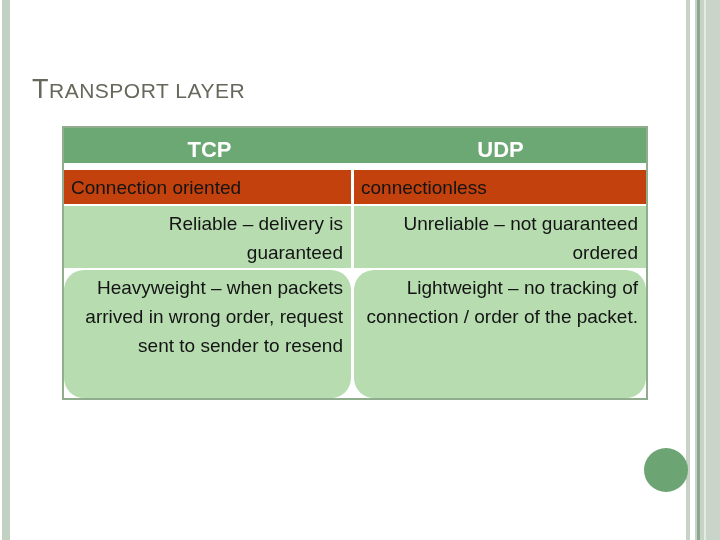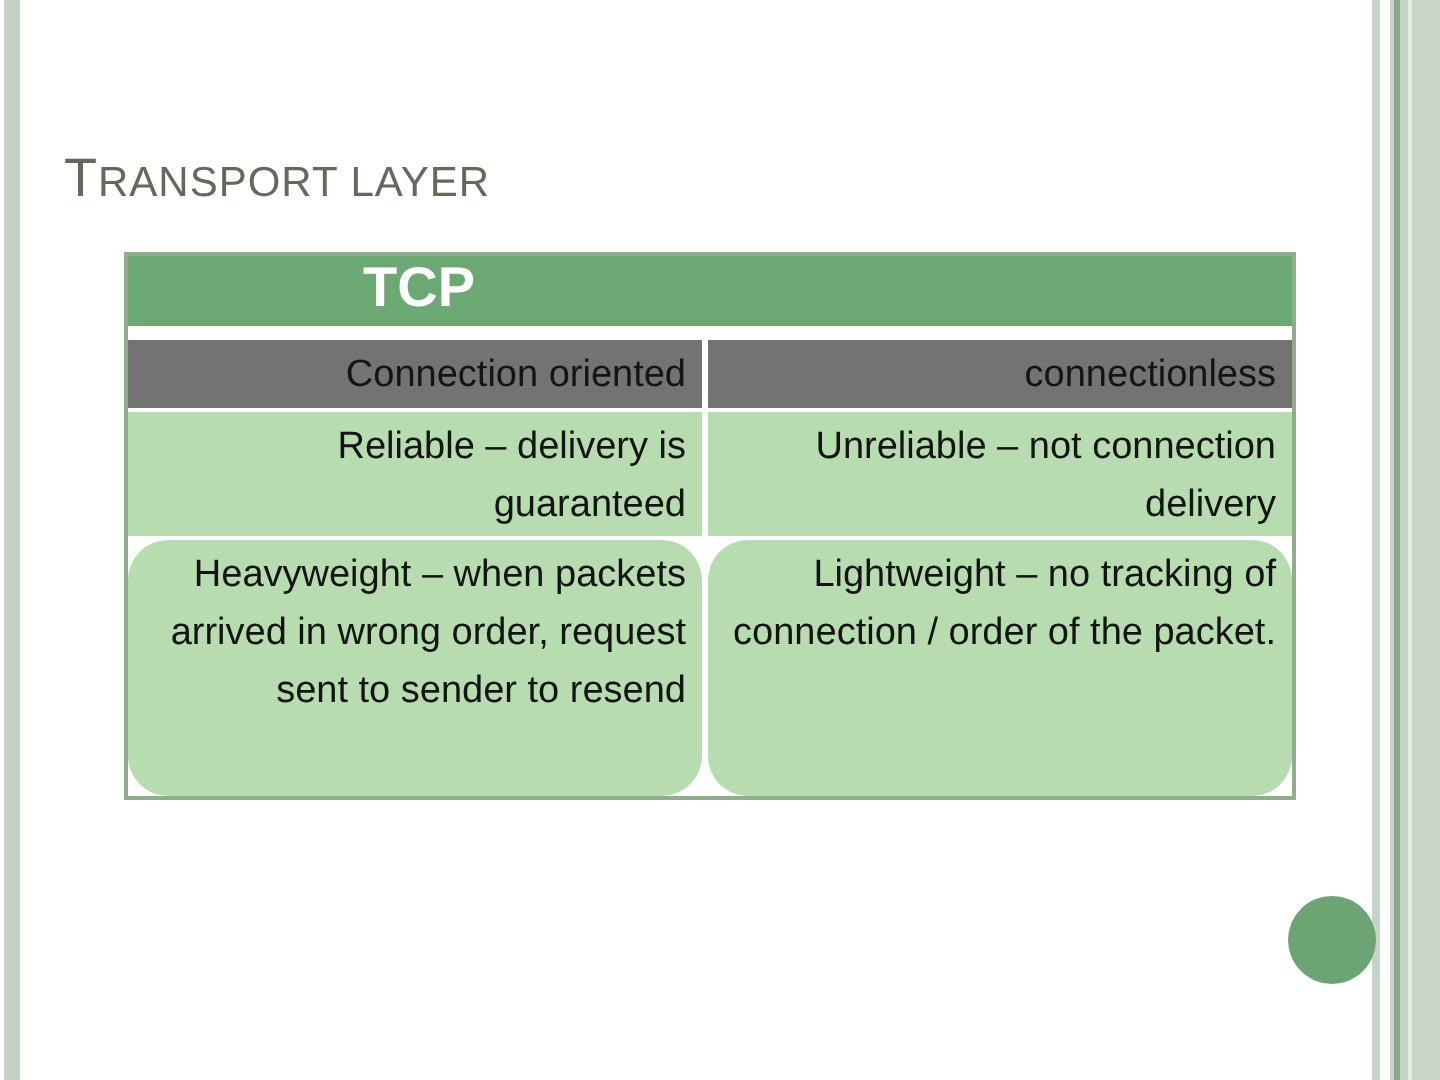--- a/index.html
+++ b/index.html
@@ -40,39 +40,38 @@
   
   .cmp-table {
     position: absolute; left: 62px; top: 126px; width: 586px;
     border: 2px solid #90ad8d;
     background: #ffffff;
     box-sizing: border-box;
   }
   .thead {
     display: flex; height: 35px;
     background: #6ca873;
-    color: #ffffff; font-weight: bold; font-size: 28px;
-    align-items: flex-start;
-    flex-direction: column;
+    color: #ffffff; font-weight: bold; font-size: 22px;
+    align-items: flex-end;
   }
   .th { width: 50%; text-align: center; }
   .row { display: flex; gap: 3px; margin-top: 2px; background: #ffffff; }
   .row.first { margin-top: 7px; }
   .cell {
     box-sizing: border-box;
     padding: 3px 8px 0 7px;
     font-size: 19px; line-height: 29px; color: #141414;
   }
   .cell.tcp { width: 287px; }
   .cell.udp { flex: 1; }
   .row-1 .cell { min-height: 34px; }
   .row-2 .cell { min-height: 62px; }
   .row-3 .cell { min-height: 90px; }
   .row-4 .cell { min-height: 128px; border-radius: 20px; }
-  .row-odd .cell  { background: #737373; text-align: right; }
+  .row-odd .cell  { background: #c2410c; }
   .row-even .cell { background: #b6dcb0; text-align: right; }
 
   
   .corner-circle {
     position: absolute; left: 644px; top: 448px;
     width: 44px; height: 44px; border-radius: 50%;
     background: #6da474; z-index: 5;
   }
 </style>
 </head>
@@ -92,21 +91,21 @@
       <div class="th">UDP</div>
     </div>
 
     <div class="row first row-1 row-odd">
       <div class="cell tcp">Connection oriented</div>
       <div class="cell udp">connectionless</div>
     </div>
 
     <div class="row row-2 row-even">
       <div class="cell tcp">Reliable – delivery is guaranteed</div>
-      <div class="cell udp">Unreliable – not connection delivery</div>
+      <div class="cell udp">Unreliable – not guaranteed ordered</div>
     </div>
 
 
     <div class="row row-4 row-even">
       <div class="cell tcp">Heavyweight – when packets arrived in wrong order, request sent to sender to resend</div>
       <div class="cell udp">Lightweight – no tracking of connection / order of the packet.</div>
     </div>
 
   </div>
 

